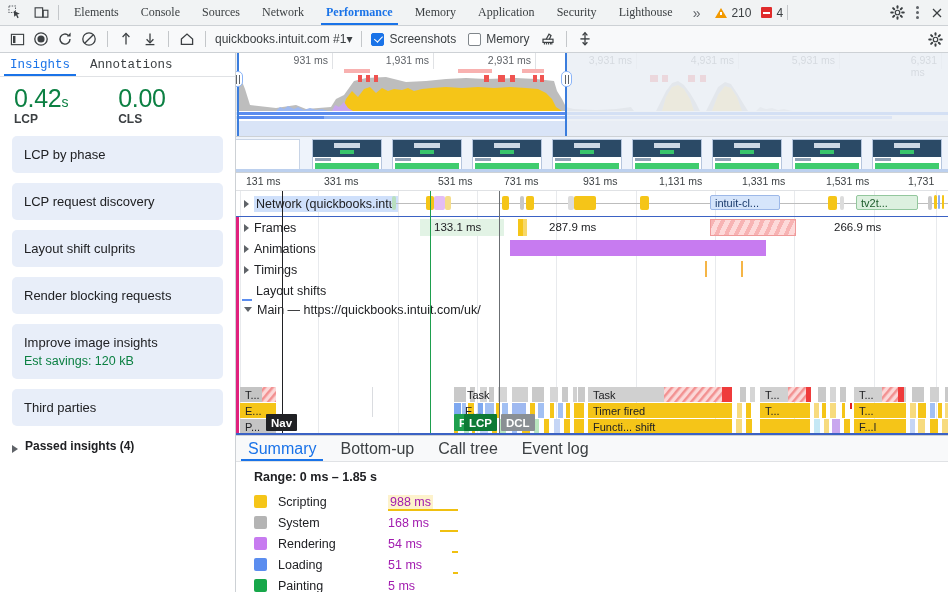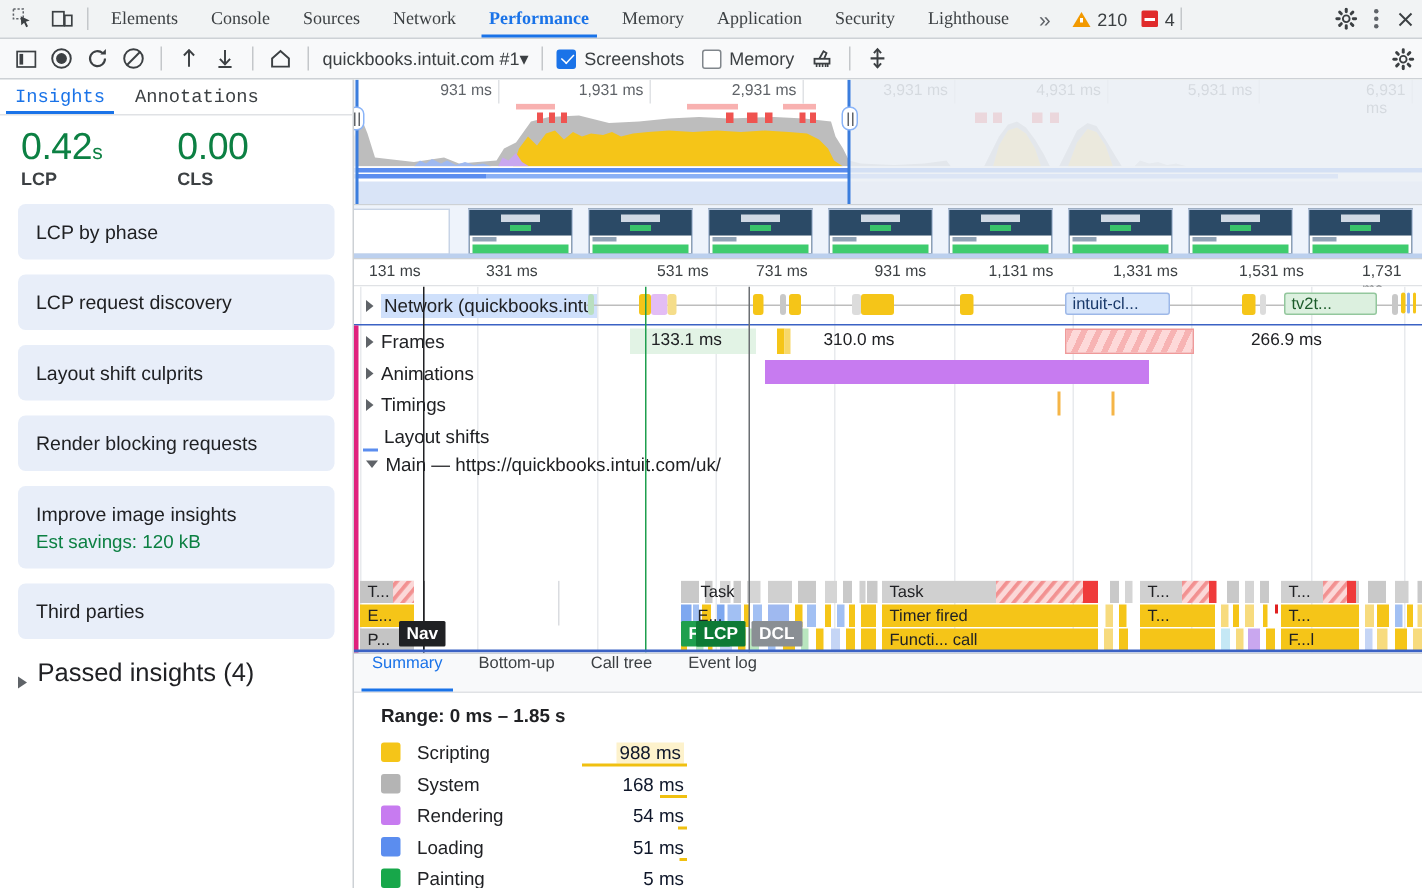--- a/index.html
+++ b/index.html
@@ -88,21 +88,21 @@
   .metric .val { font-size:25px; color:#0c8043; font-weight:400; line-height:1.05; letter-spacing:-0.3px;}
   .metric .val .unit { font-size:14px; }
   .metric .lbl { font-size:12px; color:#3c4043; font-weight:700; margin-top:1px;}
   .insight-list { padding: 0 12px; }
   .insight {
     background:#e8eef9; border-radius:5px;
     padding: 11px 12px; margin-bottom: 10px; cursor:pointer;
     font-size:13px; color:#202124;
   }
   .insight .sub { color:#0c8043; font-size:12.5px; margin-top:4px;}
-  .passed { display:flex; align-items:flex-end; gap:7px; padding: 3px 12px 0 12px; font-size:17px; color:#202124; cursor:pointer;}
+  .passed { display:flex; align-items:flex-end; gap:7px; padding: 3px 12px 0 12px; font-size:12px; color:#202124; cursor:pointer;font-weight:bold;}
   .caret-r { width:0;height:0;border-left:6px solid #5f6368;border-top:4.5px solid transparent;border-bottom:4.5px solid transparent;}
 
   
   .timeline { flex:1; display:flex; flex-direction:column; min-width:0; overflow:hidden; position:relative;}
 
   
   .overview { height: 84px; position:relative; background:#fff; border-bottom:1px solid #cdd1d5; overflow:hidden;}
   .ov-ruler { height: 16px; position:relative; border-bottom:0px; }
   .ov-tick { position:absolute; top:1px; font-size:10.5px; color:#5f6368; transform:translateX(-100%); padding-right:4px;}
   .ov-tickline { position:absolute; top:0; bottom:0; width:1px; background:#e0e2e5;}
@@ -149,29 +149,29 @@
   .timing-mark { position:absolute; width:2px; background:#f5b547;}
   .flame-lbl { position:absolute; font-size:11px; color:#202124; display:flex; align-items:center; padding-left:3px; overflow:hidden; white-space:nowrap;}
 
   .marker-badge { position:absolute; height:17px; display:flex;align-items:center; padding:0 5px; font-size:11.5px; font-weight:700; color:#fff; border-radius:1px;}
 
   .vline { position:absolute; top:0; bottom:0; width:1px; }
 
   
   .drawer { border-top:1px solid #cdd1d5; background:#fff; }
   .dr-tabs { display:flex; height:26px; border-bottom:1px solid #e0e2e5; background:#f8f9fa; align-items:stretch;}
-  .dr-tab { display:flex;align-items:flex-start;padding:0 12px;font-size:11px;color:#3c4043;cursor:pointer;position:relative;}
+  .dr-tab { display:flex;align-items:center;padding:0 12px;font-size:16px;color:#3c4043;cursor:pointer;position:relative;}
   .dr-tab.active{color:#1a73e8;}
   .dr-tab.active::after{content:'';position:absolute;left:5px;right:5px;bottom:0;height:2.5px;background:#1a73e8;}
   .dr-body { padding: 8px 0 0 14px;}
   .range-line { font-size:12.5px; color:#202124; font-weight:700; margin-bottom:7px; padding-left:4px;}
   .legend-row { display:flex; align-items:center; height:21px; }
   .sw { width:13px;height:13px;border-radius:2px;margin-right:11px; margin-left:4px;}
   .lg-name { width:110px; font-size:12.5px; color:#202124;}
-  .lg-val { width:68px; text-align:right; font-size:12.5px; color:#0f172a; position:relative;}
+  .lg-val { width:68px; font-size:12.5px; color:#a21caf; position:relative;}
   .lg-val .hl { background:#fdf2cc; padding:0 2px; }
   .lg-val .bar { position:absolute; left:0; right:-2px; bottom:-2px; height:2px; }
 </style>
 </head>
 <body>
 
 <div class="devtools-tabbar">
   <div class="tb-icons">
     <div class="tb-icon">
       <svg width="15" height="15" viewBox="0 0 16 16">
@@ -624,21 +624,21 @@
 
       <div class="track-row" style="height:21px;">
         <div class="track-hdr">
           <span class="caret-right"></span>
           <span>Frames</span>
         </div>
         <div class="frame-box" style="left:184px;width:84px;"></div>
         <div class="frame-ticklabel" style="left:198px;">133.1 ms</div>
         <div class="frame-box" style="left:282px;width:5px;background:#f5c518;"></div>
         <div class="frame-box" style="left:287px;width:4px;background:#f7d86a;"></div>
-        <div class="frame-ticklabel" style="left:313px;">310.0 ms</div>
+        <div class="frame-ticklabel" style="left:313px;">287.9 ms</div>
 
         <div class="frame-drop" style="left:474px;width:86px;"></div>
         <div class="frame-ticklabel" style="left:598px;">266.9 ms</div>
       </div>
 
       <div class="track-row" style="height:21px;">
         <div class="track-hdr">
           <span class="caret-right"></span>
           <span>Animations</span>
         </div>
@@ -966,21 +966,21 @@
         <div class="flame-lbl" style="left:2px;top:0;width:24px;height:15px;">T...</div>
         <div class="flame-lbl" style="left:2px;top:16px;width:24px;height:15px;">E...</div>
         <div class="flame-lbl" style="left:2px;top:32px;width:24px;height:15px;">P...</div>
 
         <div class="flame-lbl" style="left:224px;top:0;width:44px;height:15px;justify-content:flex-start;">Task</div>
         <div class="flame-lbl" style="left:222px;top:16px;width:40px;height:15px;">E...</div>
         <div class="flame-lbl" style="left:222px;top:32px;width:40px;height:15px;">R...</div>
 
         <div class="flame-lbl" style="left:350px;top:0;width:70px;height:15px;">Task</div>
         <div class="flame-lbl" style="left:350px;top:16px;width:140px;height:15px;">Timer fired</div>
-        <div class="flame-lbl" style="left:350px;top:32px;width:140px;height:15px;">Functi... call</div>
+        <div class="flame-lbl" style="left:350px;top:32px;width:140px;height:15px;">Functi... shift</div>
         
         
         
         
         
 
         <div class="flame-lbl" style="left:522px;top:0;width:40px;height:15px;">T...</div>
         <div class="flame-lbl" style="left:522px;top:16px;width:40px;height:15px;">T...</div>
         
 

